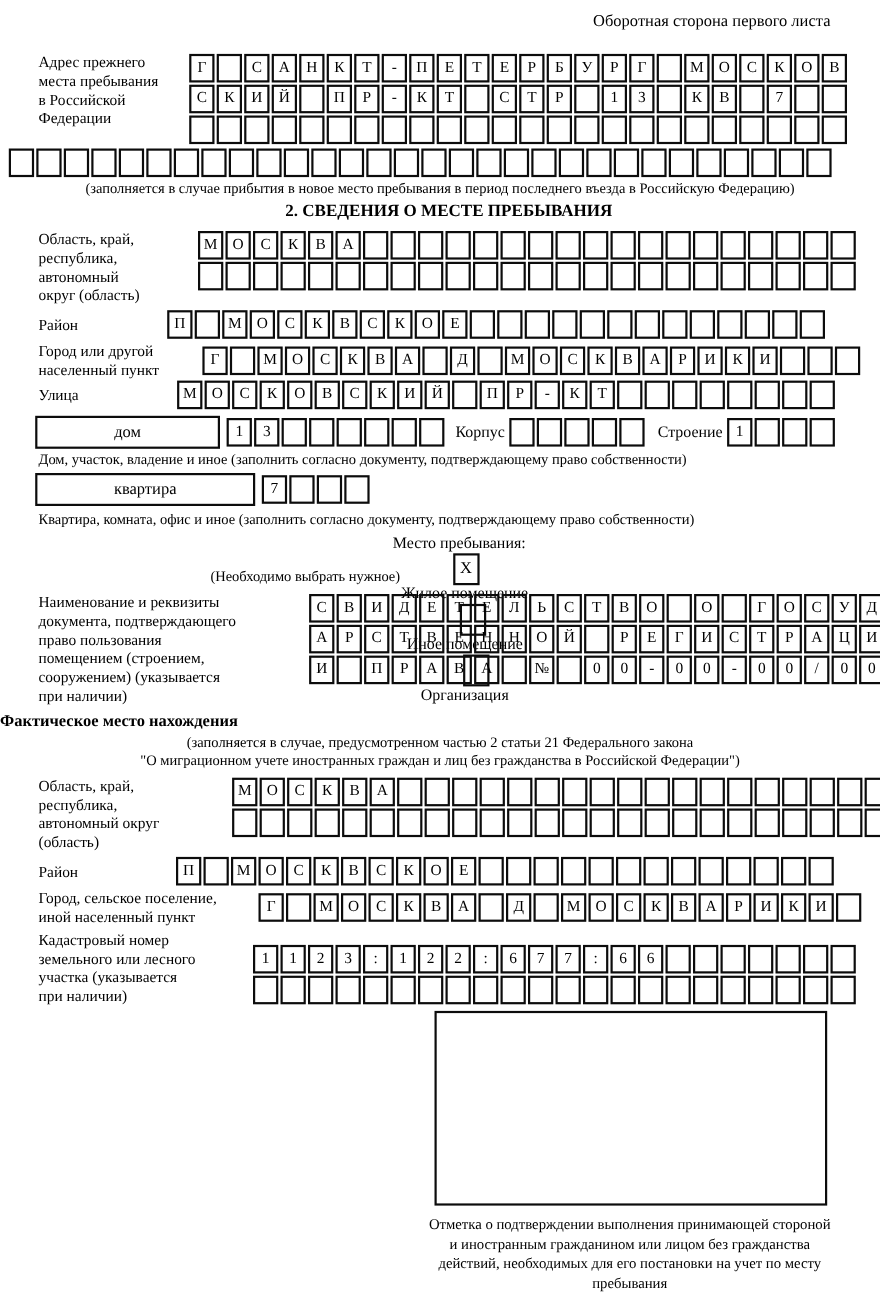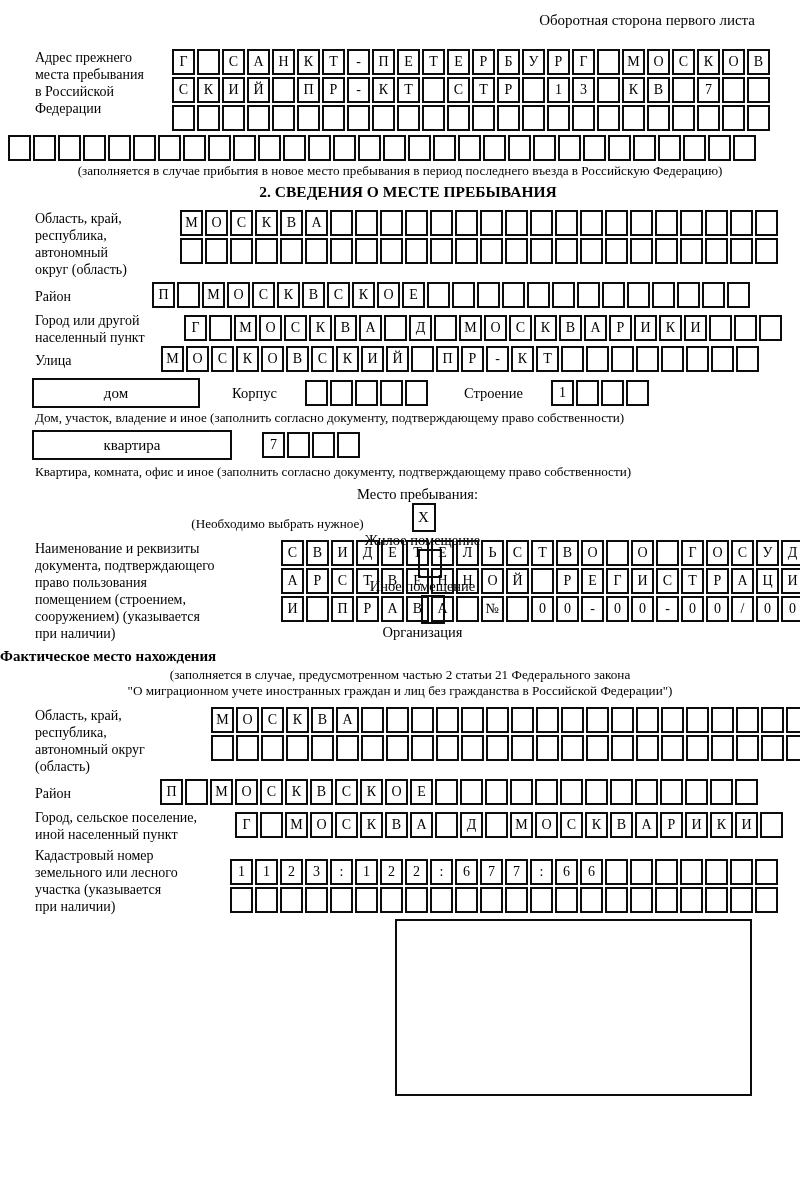--- a/index.html
+++ b/index.html
@@ -24,21 +24,21 @@
   .fullrow{padding-left:8px;margin-top:2px;}
   .note{font-size:13.2px;line-height:16px;}
   .note-center{text-align:center;}
   .sec-title{margin:4px 0 0 16px;text-align:center;font-size:15.5px;font-weight:bold;height:19px;}
   .mt4{margin-top:4px;} .mt2{margin-top:2px;} .mt6{margin-top:6px;flex-direction:column;} .mt8{margin-top:8px;gap:28px;} .mt20{margin-top:20px;}
   .fieldbox{
     box-sizing:border-box;height:30px;border:2px solid #0c0c0c;text-align:center;
     font-size:15px;line-height:26px;flex:0 0 auto;
   }
   .fb168{width:168px;} .fb200{width:200px;}
-  .house-row{padding-left:32px;align-items:center;height:30px;gap:24px;}
+  .house-row{padding-left:32px;align-items:center;height:30px;}
   .inline-label{font-size:14.5px;line-height:30px;flex:0 0 auto;}
   .ml4{margin-left:4px;} .ml6{margin-left:6px;} .ml8{margin-left:8px;} .ml10{margin-left:10px;}
   .ml12{margin-left:12px;} .ml24{margin-left:24px;} .ml30{margin-left:30px;}
   .house-row .cellrow{height:26px;margin-bottom:0;}
   .stay-row{align-items:center;height:30px;}
   .checkbox{
     box-sizing:border-box;display:inline-block;width:24px;height:29px;border:2px solid #0c0c0c;
     text-align:center;font-size:15px;line-height:25px;flex:0 0 auto;
   }
   .stay-label{font-size:14.5px;}
@@ -94,20 +94,21 @@
     <div class="cellrow"><span class="cell">Г</span><span class="cell"></span><span class="cell">М</span><span class="cell">О</span><span class="cell">С</span><span class="cell">К</span><span class="cell">В</span><span class="cell">А</span><span class="cell"></span><span class="cell">Д</span><span class="cell"></span><span class="cell">М</span><span class="cell">О</span><span class="cell">С</span><span class="cell">К</span><span class="cell">В</span><span class="cell">А</span><span class="cell">Р</span><span class="cell">И</span><span class="cell">К</span><span class="cell">И</span><span class="cell"></span><span class="cell"></span><span class="cell"></span></div>
   </div>
 
   <div class="row vcenter">
     <div class="label w126">Улица</div>
     <div class="cellrow"><span class="cell">М</span><span class="cell">О</span><span class="cell">С</span><span class="cell">К</span><span class="cell">О</span><span class="cell">В</span><span class="cell">С</span><span class="cell">К</span><span class="cell">И</span><span class="cell">Й</span><span class="cell"></span><span class="cell">П</span><span class="cell">Р</span><span class="cell">-</span><span class="cell">К</span><span class="cell">Т</span><span class="cell"></span><span class="cell"></span><span class="cell"></span><span class="cell"></span><span class="cell"></span><span class="cell"></span><span class="cell"></span><span class="cell"></span></div>
   </div>
 
   <div class="row house-row mt4">
     <div class="fieldbox fb168">дом</div>
+    <div class="cellrow ml6"><span class="cell">1</span><span class="cell">3</span><span class="cell"></span><span class="cell"></span><span class="cell"></span><span class="cell"></span><span class="cell"></span><span class="cell"></span></div>
     <div class="inline-label ml8">Корпус</div>
     <div class="cellrow ml4"><span class="cell"></span><span class="cell"></span><span class="cell"></span><span class="cell"></span><span class="cell"></span></div>
     <div class="inline-label ml10">Строение</div>
     <div class="cellrow ml4"><span class="cell">1</span><span class="cell"></span><span class="cell"></span><span class="cell"></span></div>
   </div>
   <div class="note mt2" style="padding-left:35px;">Дом, участок, владение и иное (заполнить согласно документу, подтверждающему право собственности)</div>
 
   <div class="row house-row mt4">
     <div class="fieldbox fb200">квартира</div>
     <div class="cellrow ml6"><span class="cell">7</span><span class="cell"></span><span class="cell"></span><span class="cell"></span></div>
@@ -170,14 +171,15 @@
 земельного или лесного
 участка (указывается
 при наличии)</div>
     <div class="cellcol" style="padding-top:12px;">
       <div class="cellrow"><span class="cell">1</span><span class="cell">1</span><span class="cell">2</span><span class="cell">3</span><span class="cell">:</span><span class="cell">1</span><span class="cell">2</span><span class="cell">2</span><span class="cell">:</span><span class="cell">6</span><span class="cell">7</span><span class="cell">7</span><span class="cell">:</span><span class="cell">6</span><span class="cell">6</span><span class="cell"></span><span class="cell"></span><span class="cell"></span><span class="cell"></span><span class="cell"></span><span class="cell"></span><span class="cell"></span></div>
       <div class="cellrow"><span class="cell"></span><span class="cell"></span><span class="cell"></span><span class="cell"></span><span class="cell"></span><span class="cell"></span><span class="cell"></span><span class="cell"></span><span class="cell"></span><span class="cell"></span><span class="cell"></span><span class="cell"></span><span class="cell"></span><span class="cell"></span><span class="cell"></span><span class="cell"></span><span class="cell"></span><span class="cell"></span><span class="cell"></span><span class="cell"></span><span class="cell"></span><span class="cell"></span></div>
     </div>
   </div>
 
   <div class="stamp-box"></div>
+  <div class="stamp-caption">Отметка о подтверждении выполнения принимающей стороной и иностранным гражданином или лицом без гражданства действий, необходимых для его постановки на учет по месту пребывания</div>
 
 </div>
 
 </body></html>

